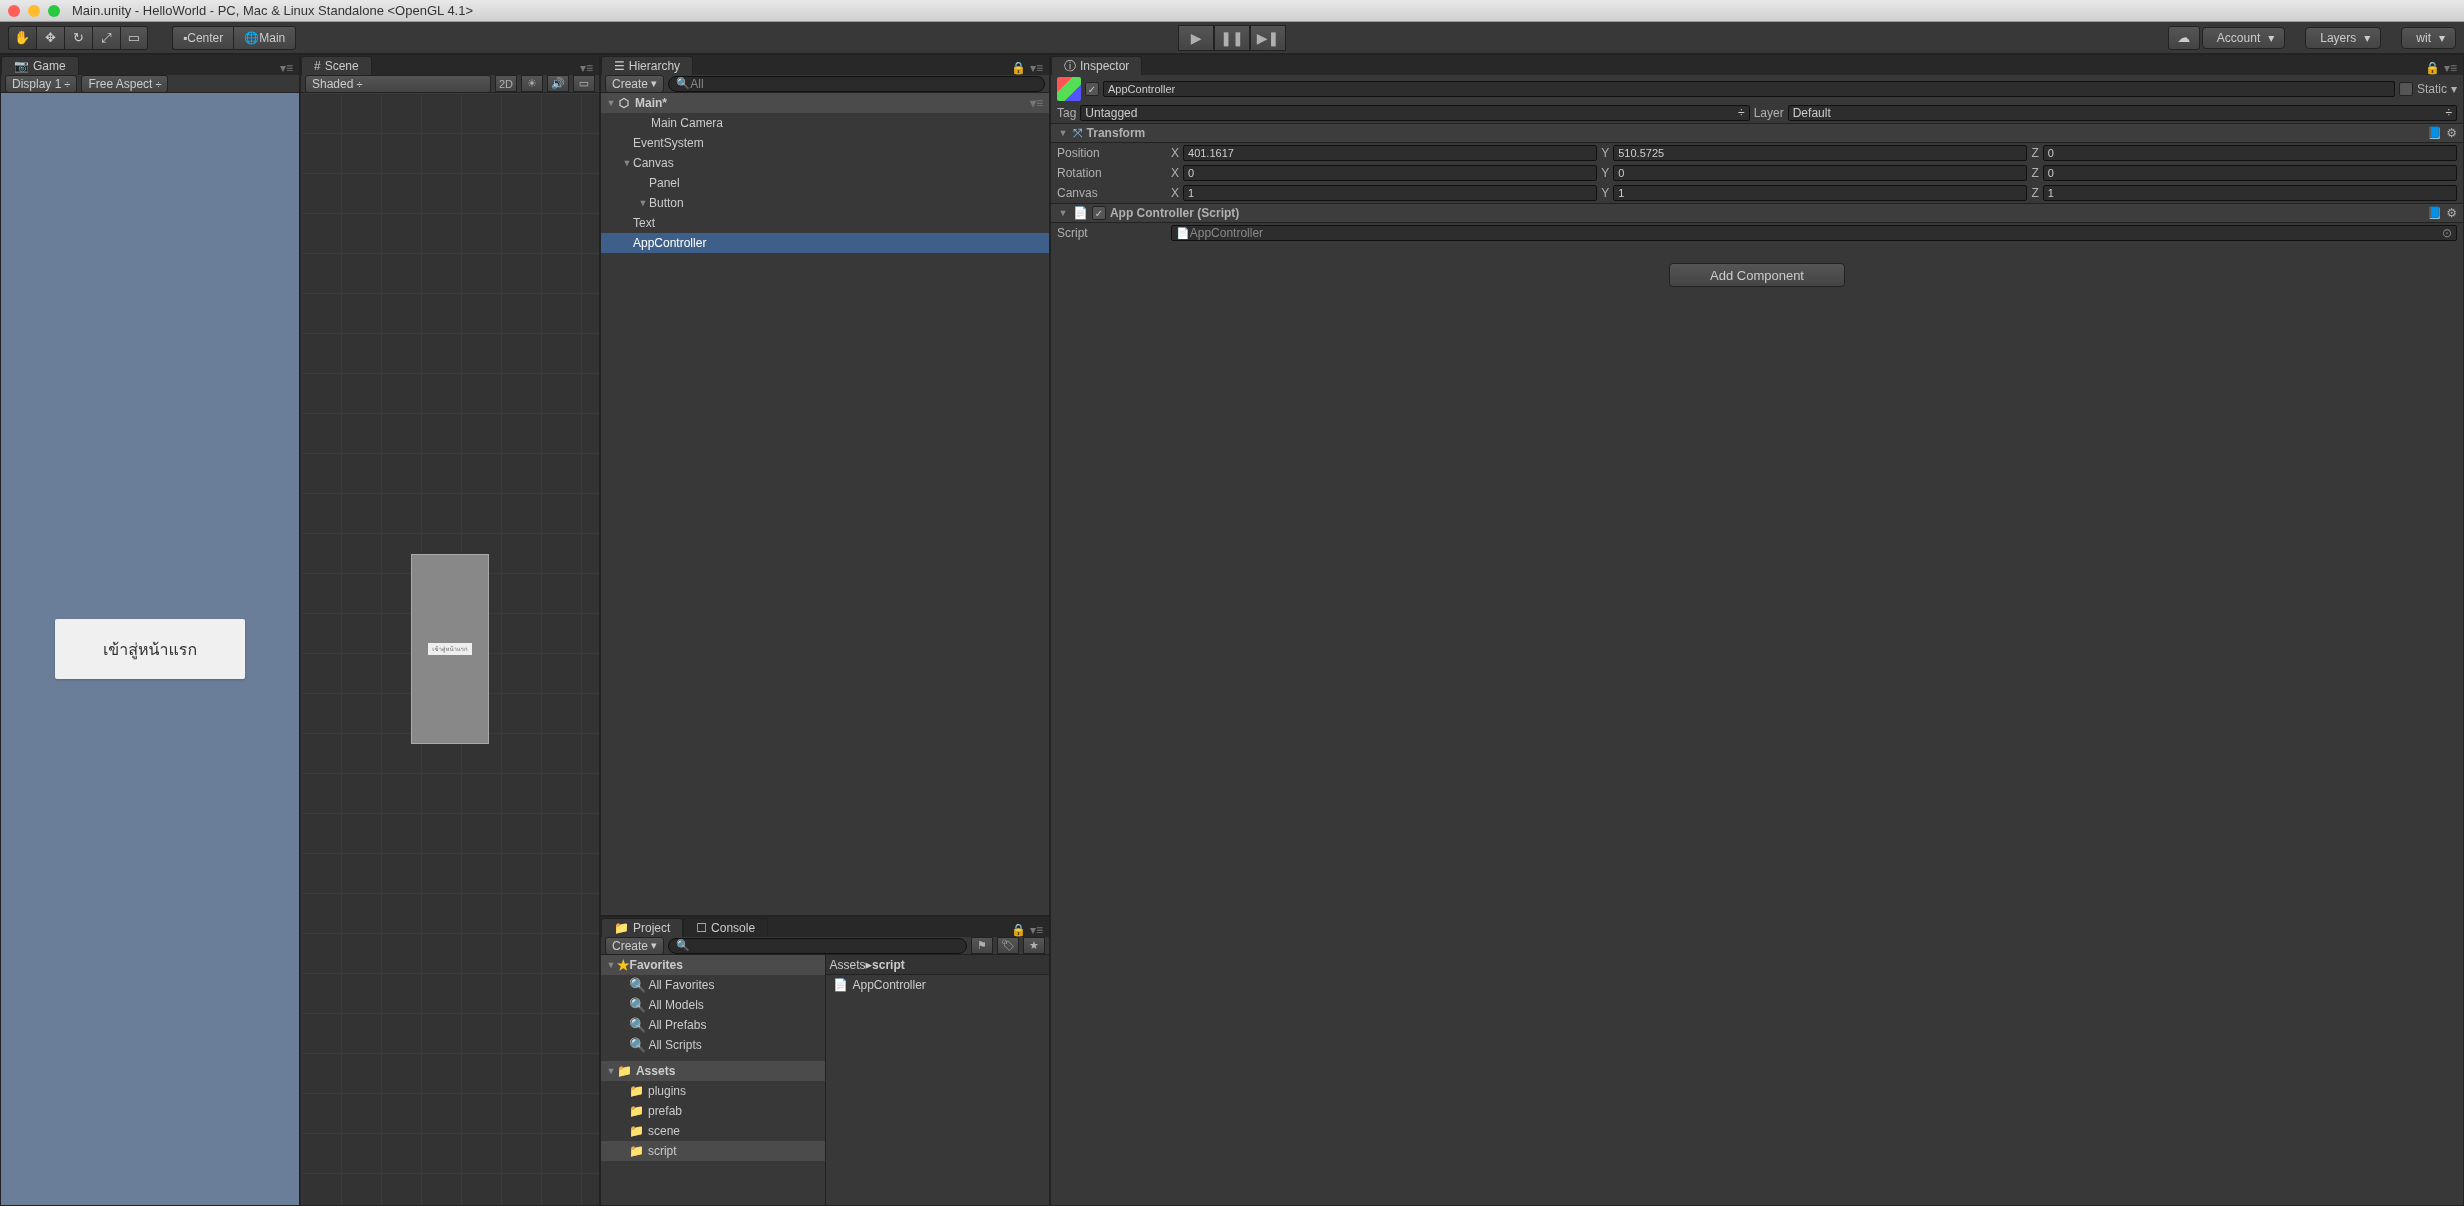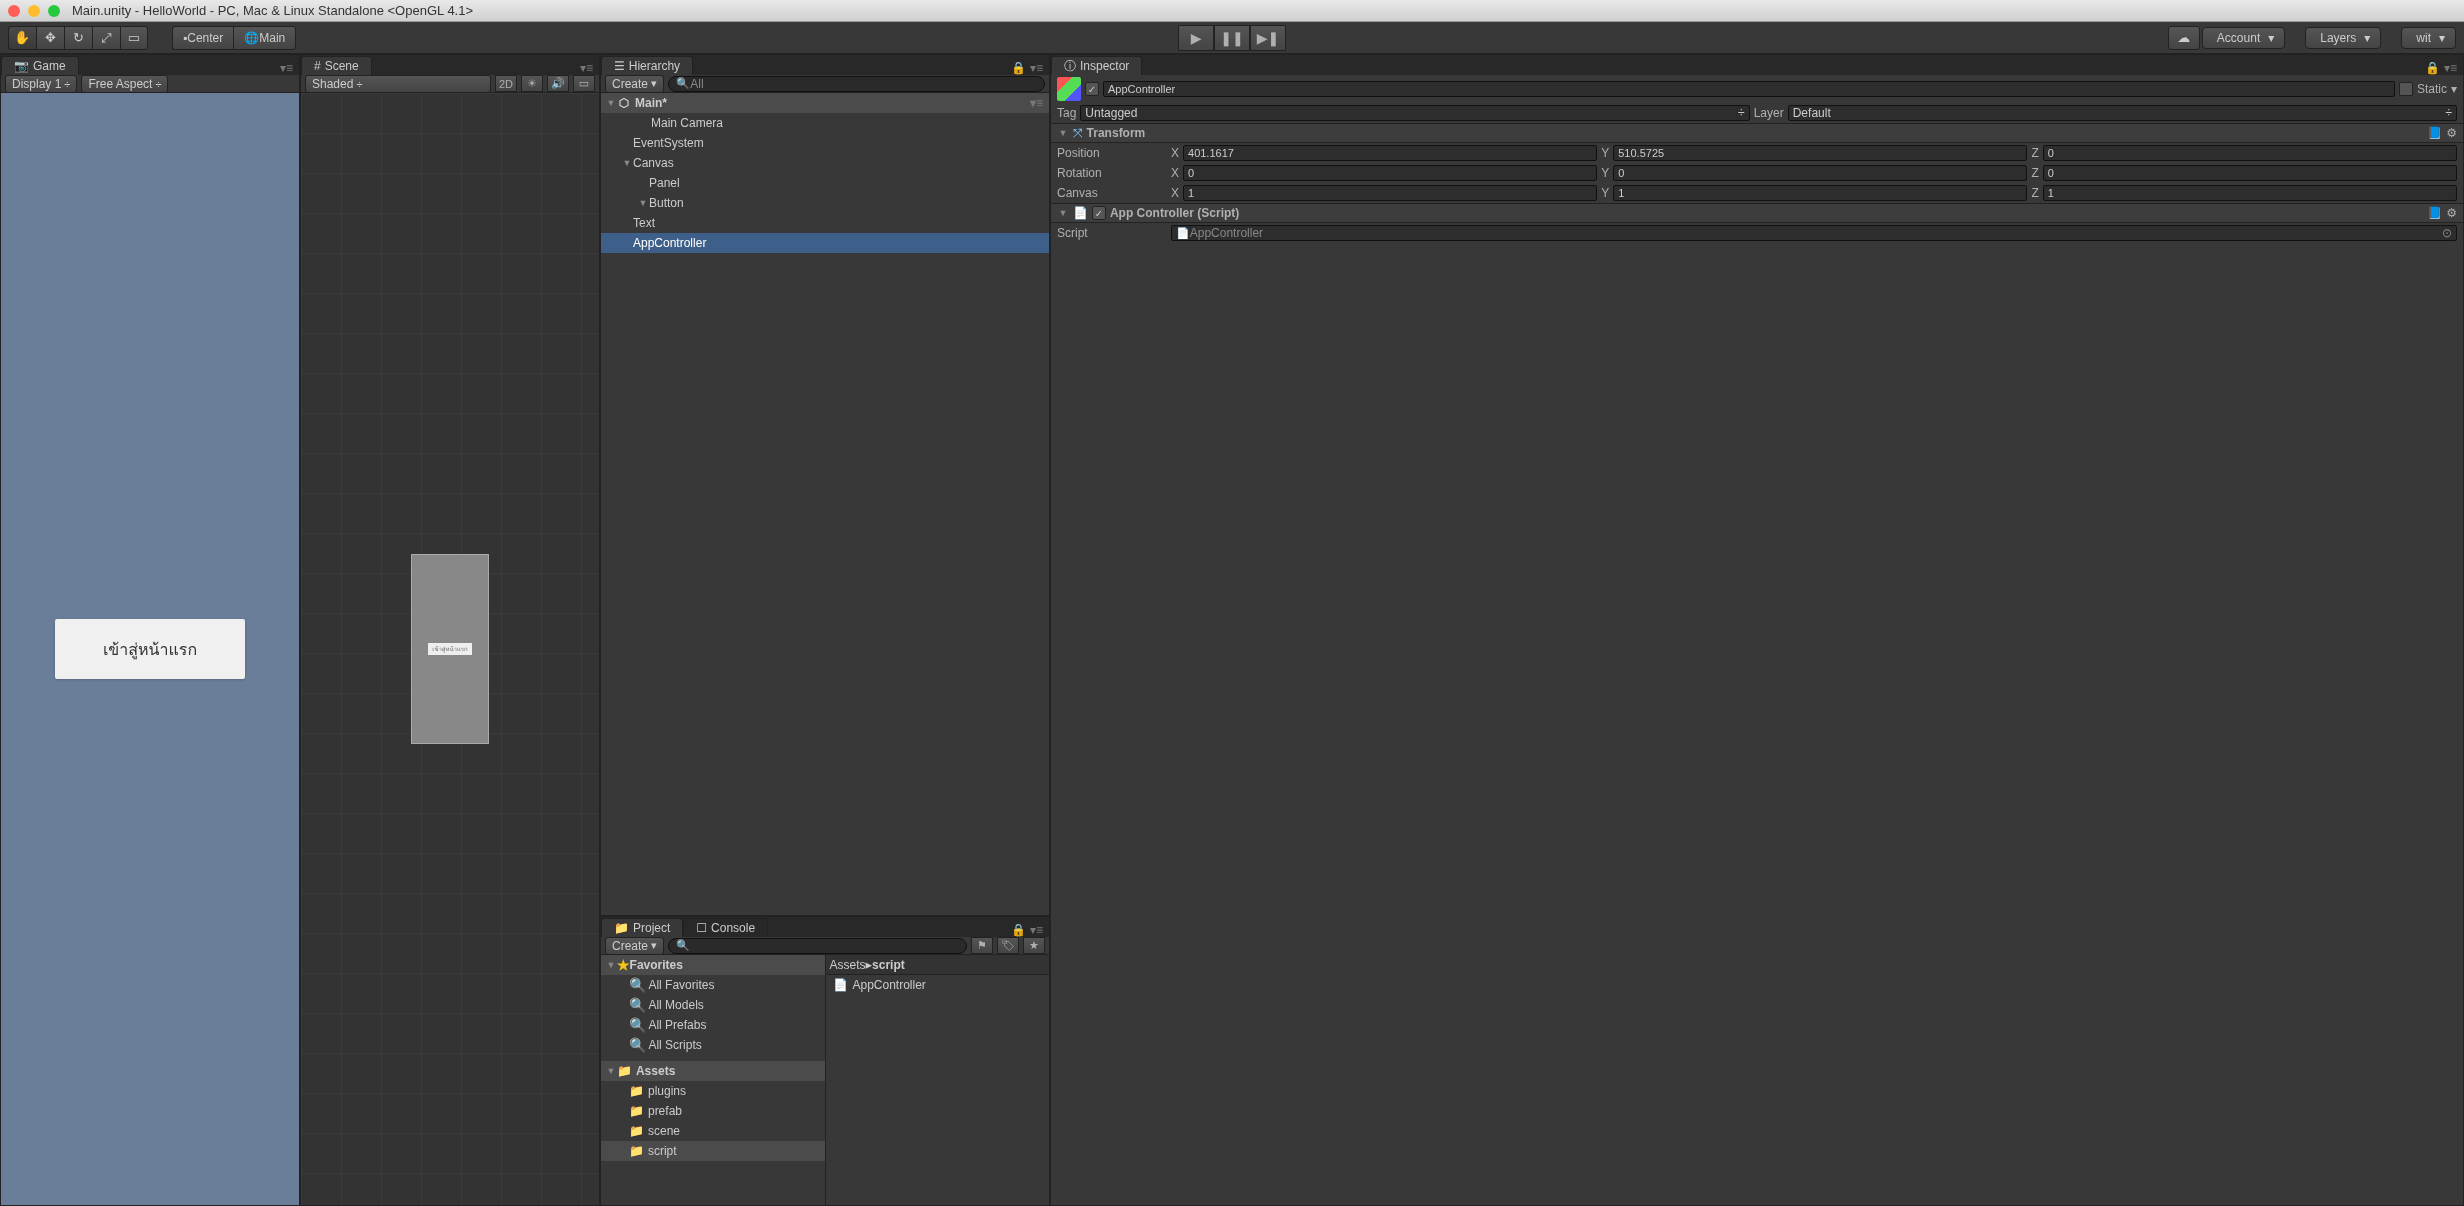--- a/index.html
+++ b/index.html
@@ -317,14 +317,17 @@
         <b>App Controller (Script)</b>
       <span style="flex:1"></span>
         <span>📘</span> 
         <span>⚙</span>
     </div>
     <div class="insp-row">
       <span style="width:110px">Script</span>
       <div class="field" style="color:#888">📄 <span>AppController</span><span style="margin-left:auto">⊙</span></div>
     </div>
 
+    <div style="display:flex;justify-content:center;margin-top:20px">
+      <div class="big-btn">Add Component</div>
+    </div>
   </div>
 </div>
 
 </body></html>

